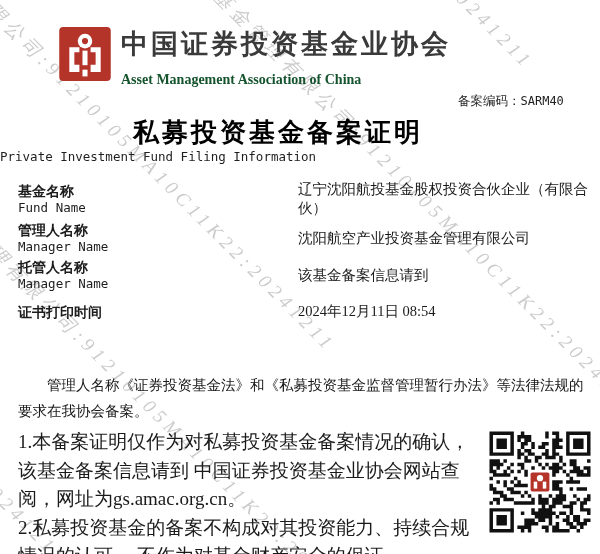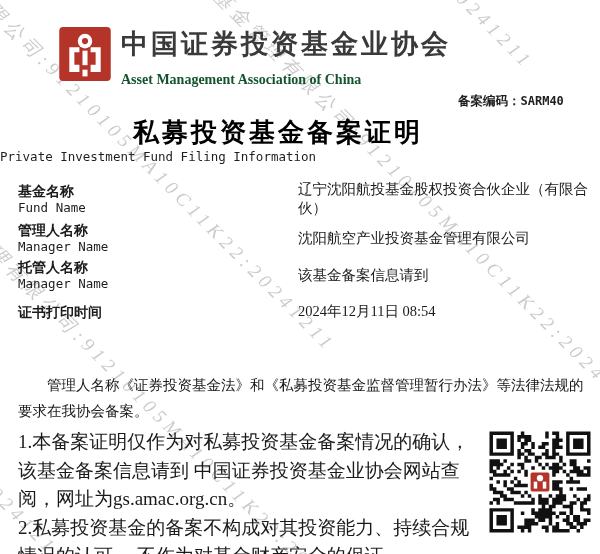--- a/index.html
+++ b/index.html
@@ -39,21 +39,21 @@
   }
   .org-en{
     position:absolute;left:121px;top:72px;
     font-family:"Liberation Serif", serif;
     font-weight:600;font-size:14px;color:#14532d;
     white-space:nowrap;
   }
   
   .filing-code{
     position:absolute;left:458px;top:93px;z-index:2;
-    font-size:12.5px;white-space:nowrap;color:#1f1f1f;font-weight:bold;
+    font-size:12.5px;white-space:nowrap;color:#1f1f1f;
   }
   .filing-code .code-value{font-family:"DejaVu Sans Mono", monospace;font-size:12px;}
   
   .doc-title{
     position:absolute;left:0;top:115px;width:556px;z-index:2;
     text-align:center;font-size:26px;font-weight:600;letter-spacing:3px;color:#000000;
   }
   .doc-subtitle{
     position:absolute;left:0;top:149px;width:600px;z-index:2;
     font-family:"DejaVu Sans Mono", monospace;

